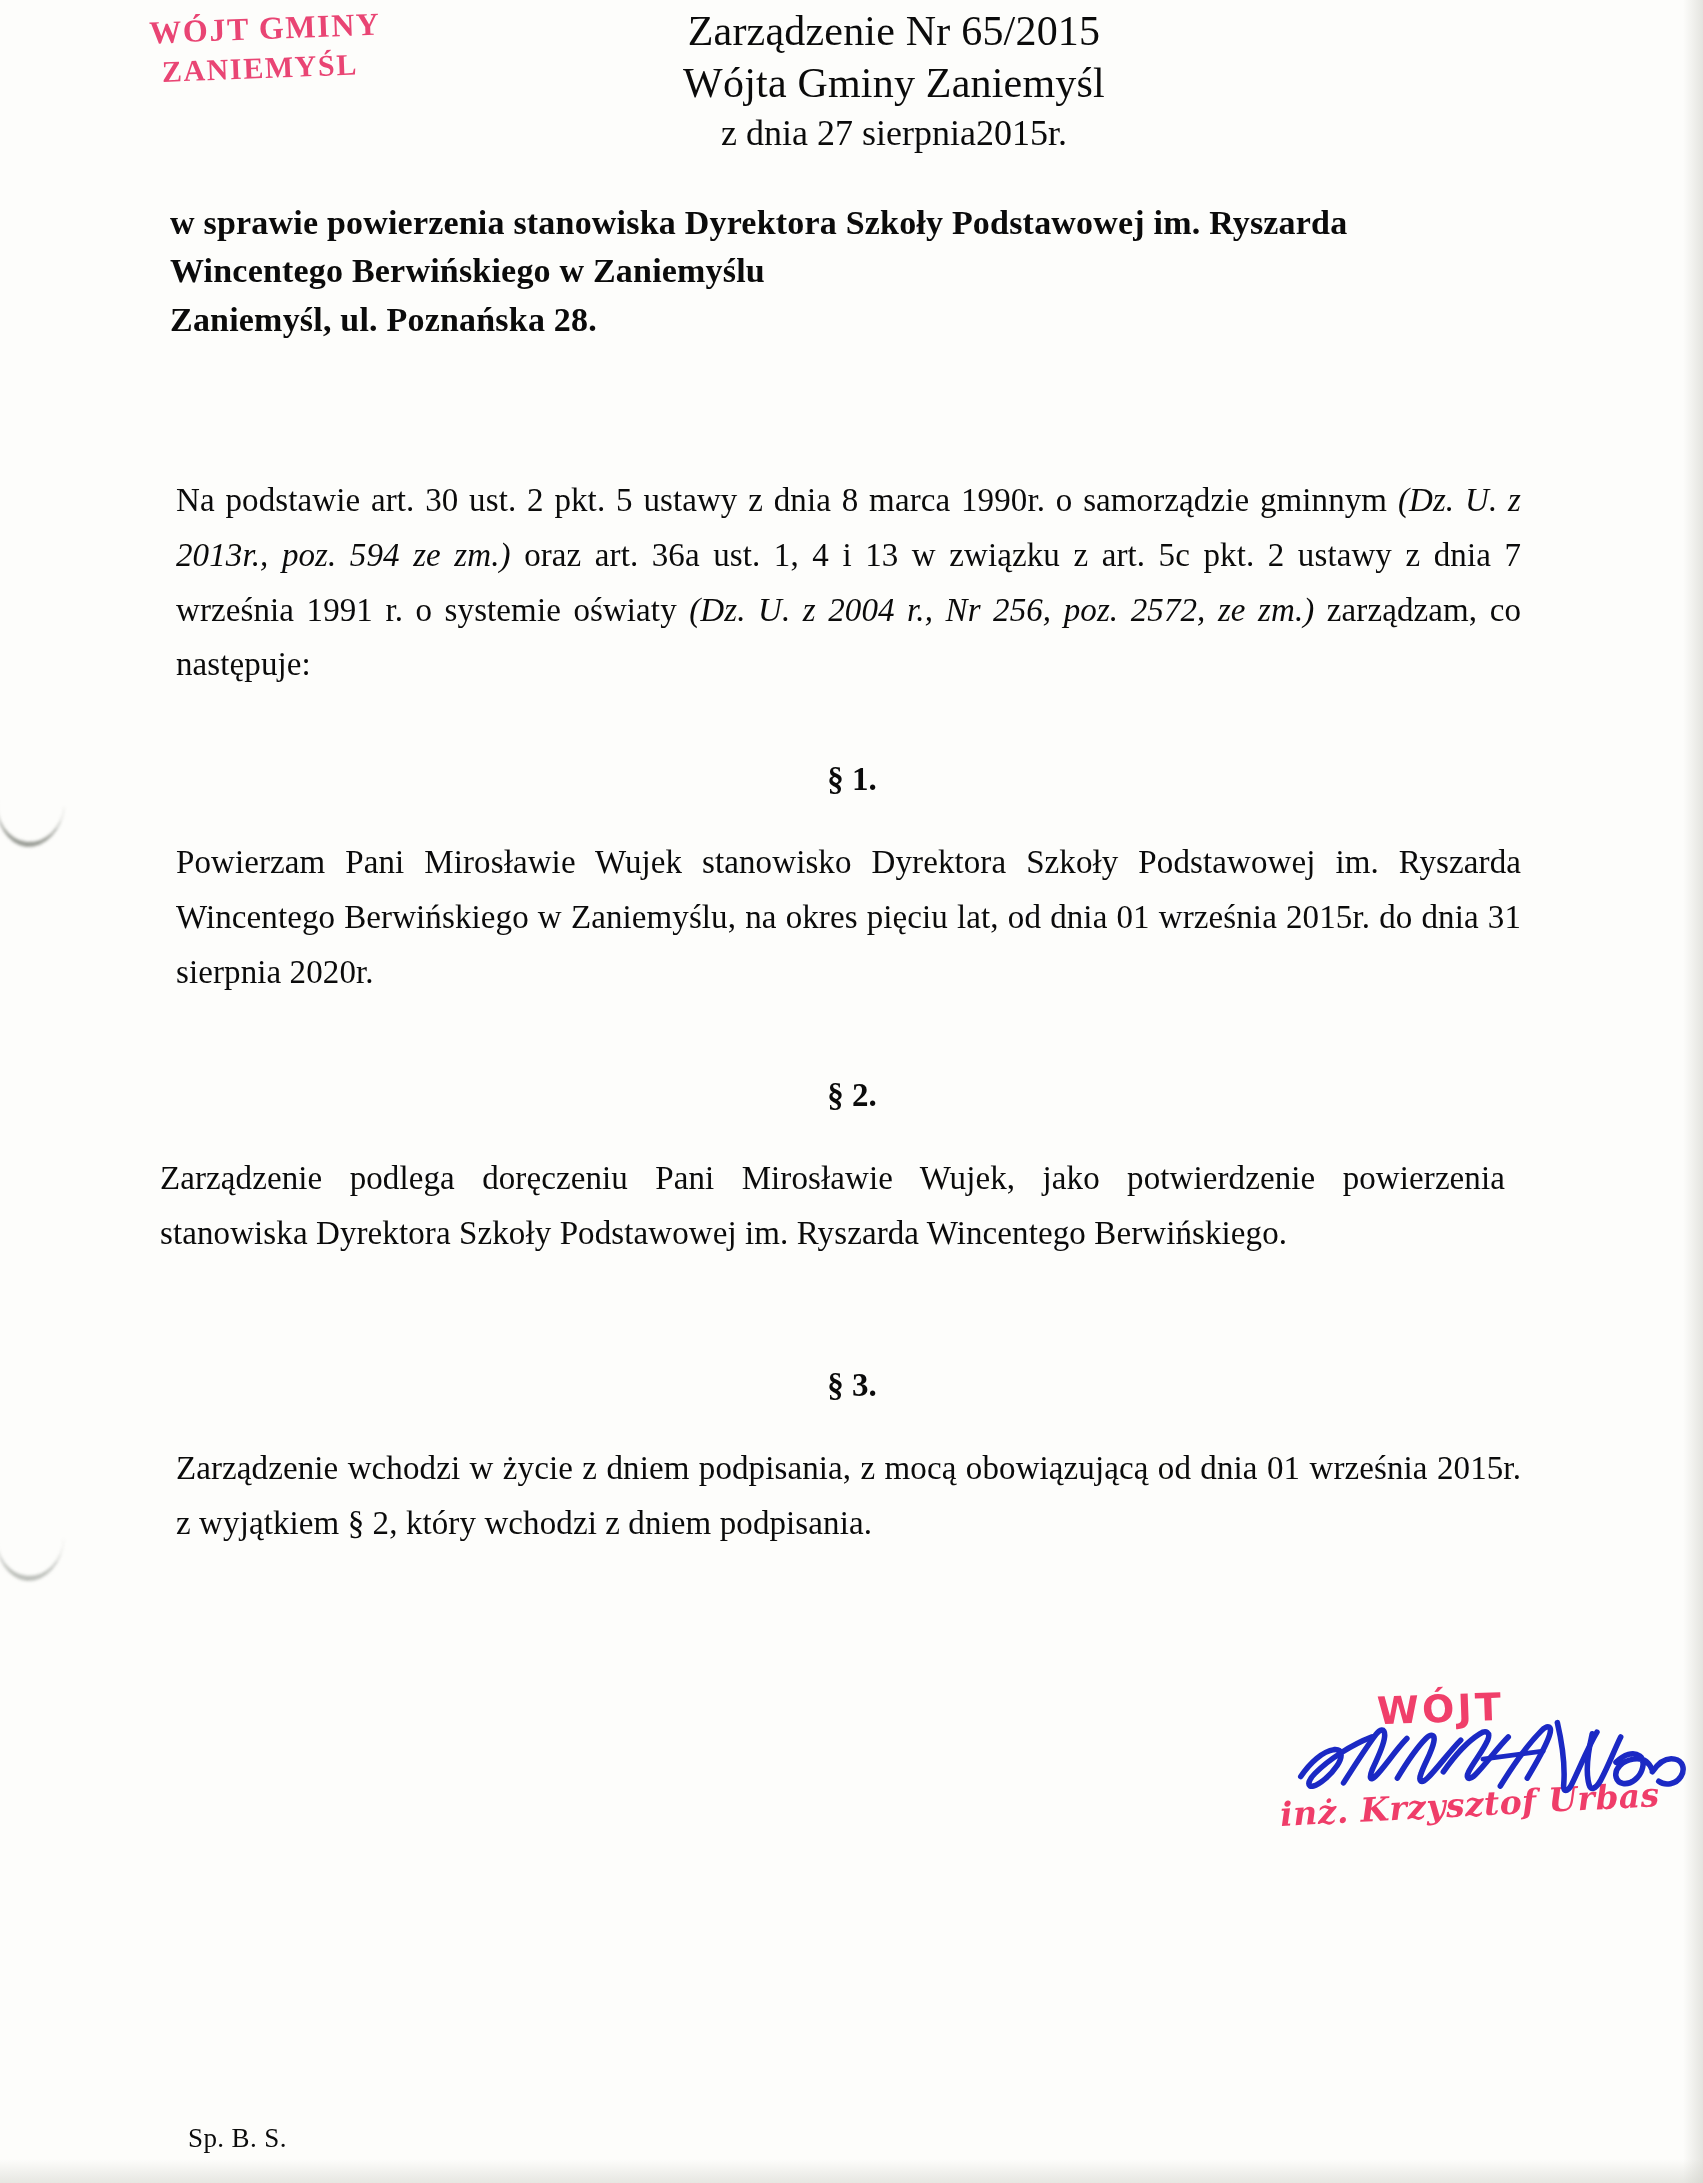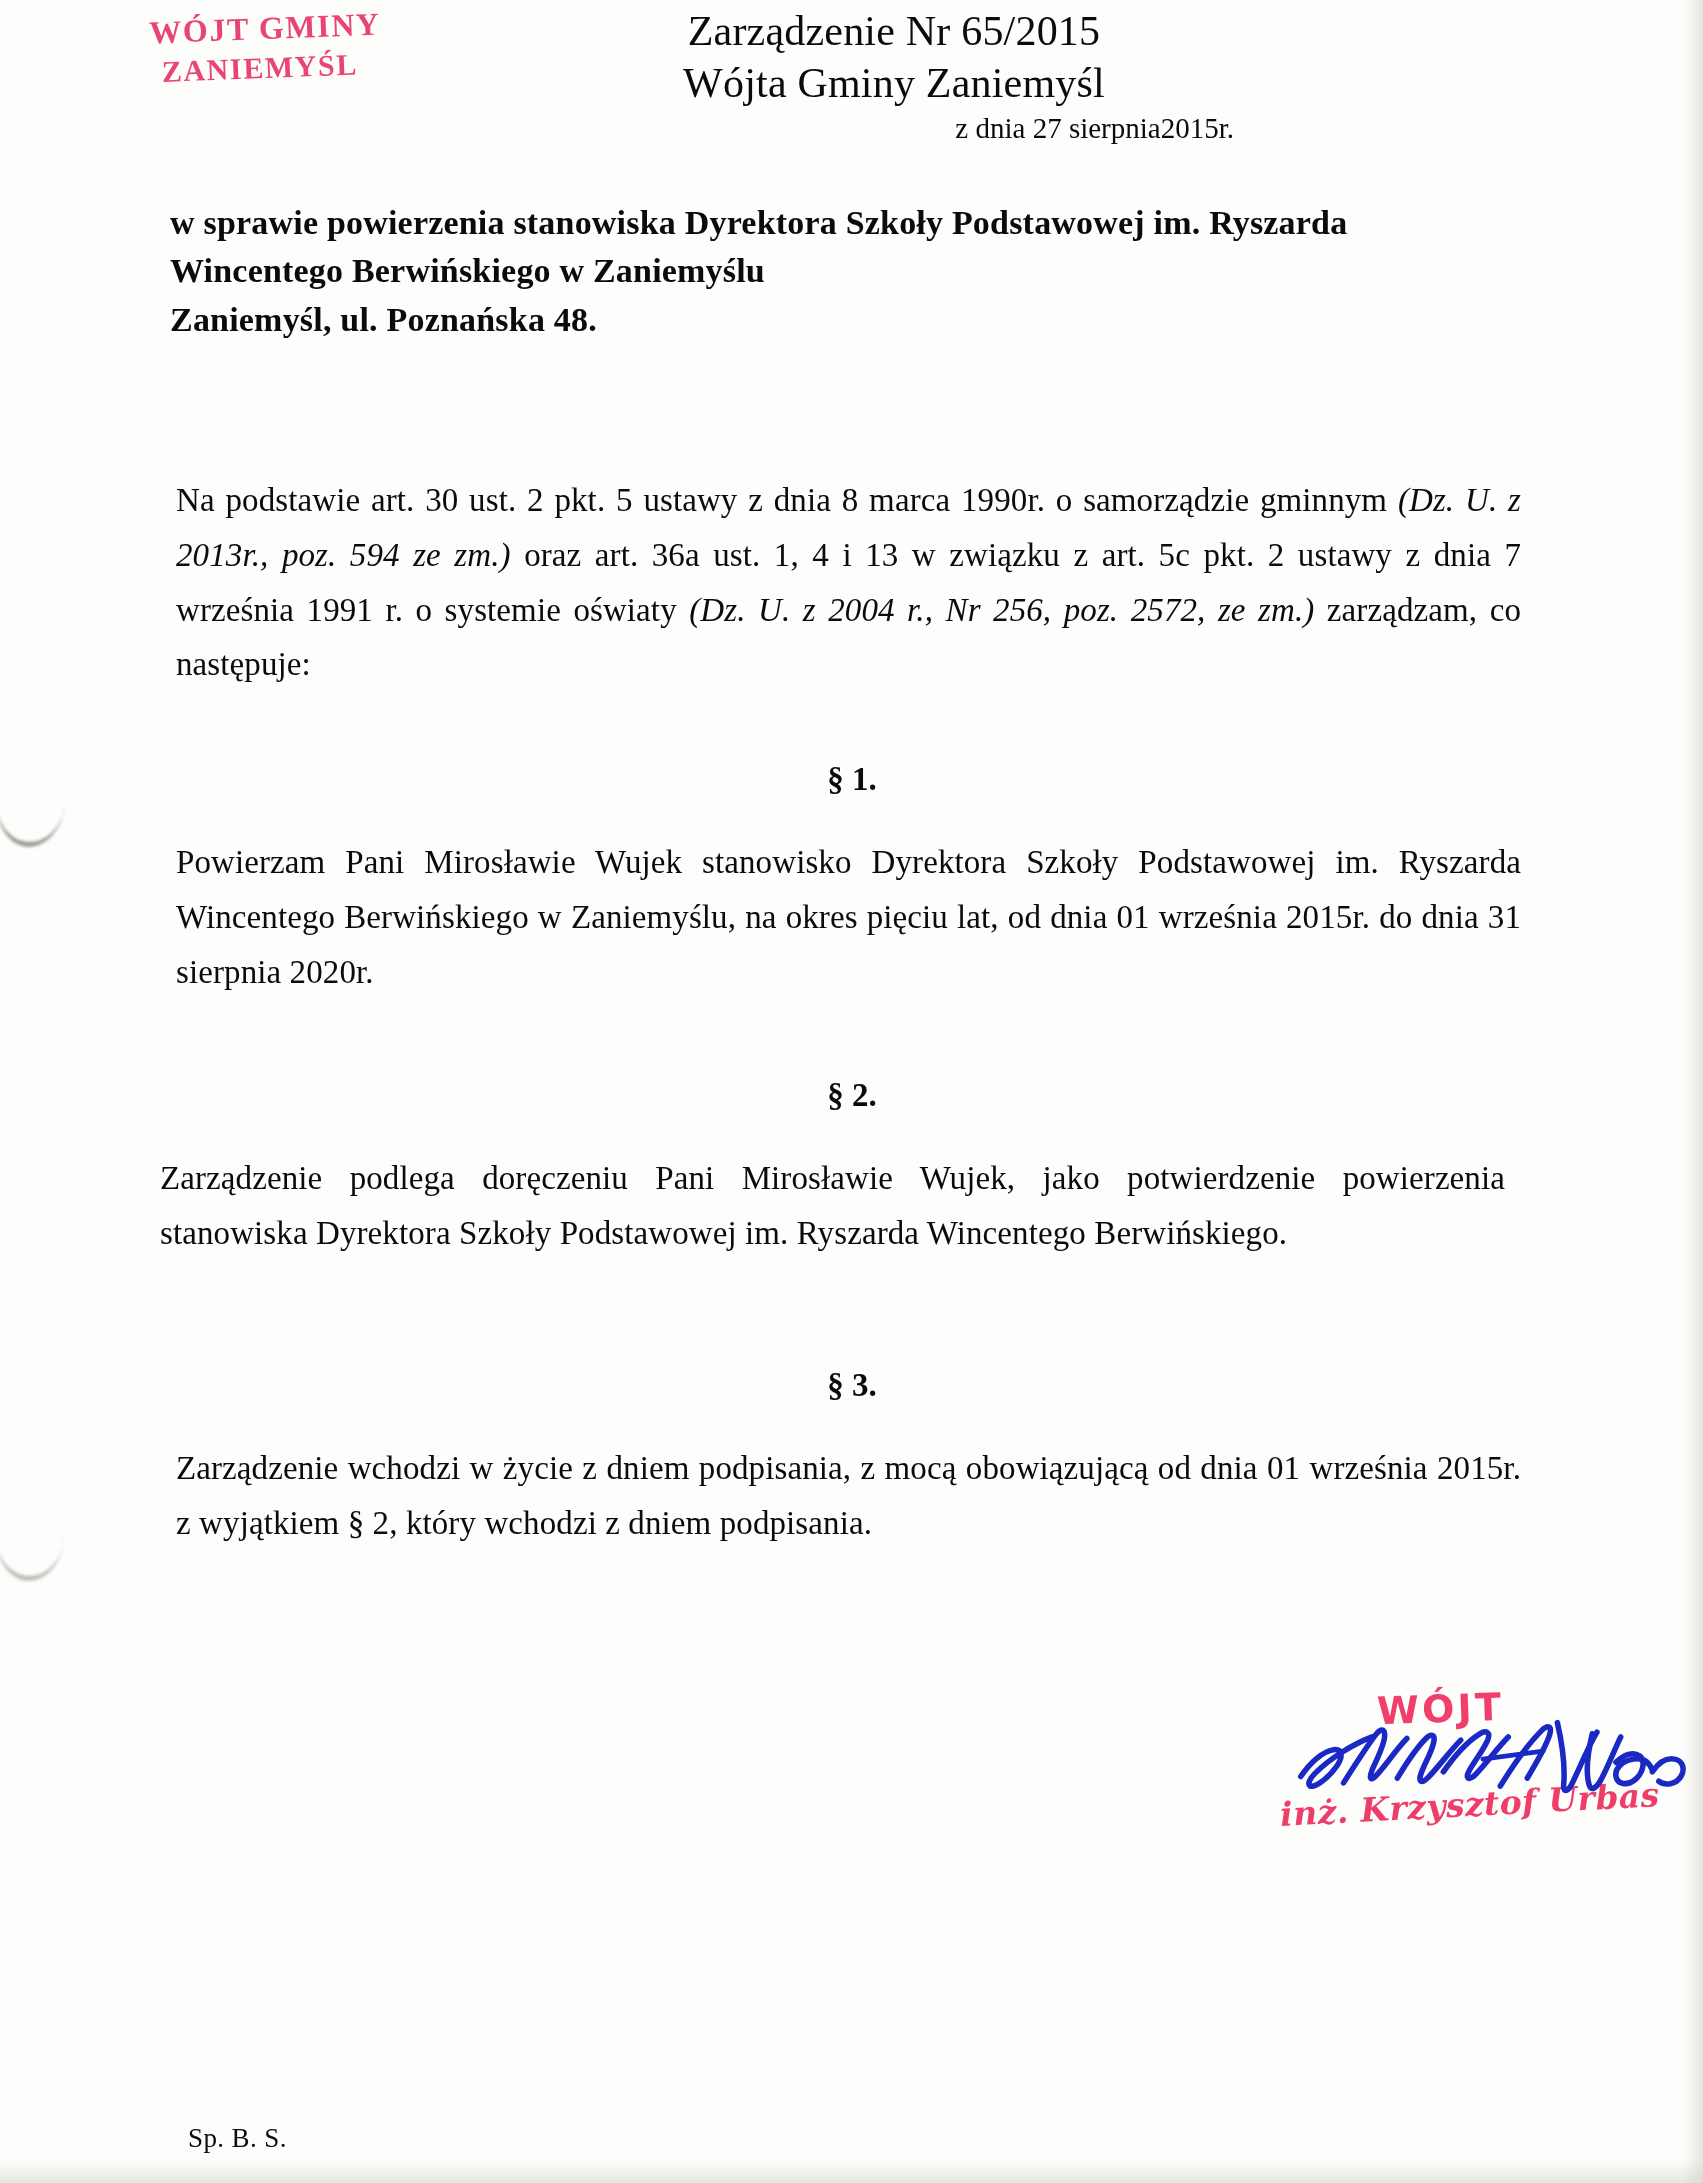--- a/index.html
+++ b/index.html
@@ -60,24 +60,23 @@
     text-align: center;
   }
   .title-line-1,
   .title-line-2 {
     font-weight: normal;
     font-size: 42px;
     line-height: 1.22;
     letter-spacing: 0.2px;
   }
   .title-line-3 {
-    font-size: 29px;
+    font-size: 36px;
     line-height: 1.3;
     padding-top: 1.6px;
-    text-align: right;
   }
 
   
   .subject-block {
     position: absolute;
     left: 170px;
     top: 199px;
     width: 1376px;
     font-weight: bold;
     font-size: 34px;
@@ -201,21 +200,21 @@
 
   <div class="title-block">
     <div class="title-line-1">Zarządzenie Nr 65/2015</div>
     <div class="title-line-2">Wójta Gminy Zaniemyśl</div>
     <div class="title-line-3">z dnia 27 sierpnia2015r.</div>
   </div>
 
   <div class="subject-block">
     <div>w sprawie powierzenia stanowiska Dyrektora Szkoły Podstawowej im. Ryszarda</div>
     <div>Wincentego Berwińskiego w Zaniemyślu</div>
-    <div>Zaniemyśl, ul. Poznańska 48.</div>
+    <div>Zaniemyśl, ul. Poznańska 28.</div>
   </div>
 
   <div class="body-para" id="legal-basis"><span>Na podstawie art. 30 ust. 2 pkt. 5 ustawy z dnia 8 marca 1990r. o samorządzie gminnym </span><i>(Dz. U. z 2013r., poz. 594 ze zm.)</i><span> oraz art. 36a ust. 1, 4 i 13 w związku z art. 5c pkt. 2 ustawy z dnia 7 września 1991 r. o systemie oświaty </span><i>(Dz. U.  z 2004 r., Nr 256, poz. 2572, ze zm.)</i><span> zarządzam, co następuje:</span></div>
 
   <div class="section-mark" id="section-1-mark">§ 1.</div>
   <div class="body-para" id="section-1-body">Powierzam Pani Mirosławie Wujek stanowisko Dyrektora Szkoły Podstawowej im. Ryszarda Wincentego Berwińskiego w Zaniemyślu, na okres pięciu lat, od dnia 01 września 2015r. do dnia 31 sierpnia 2020r.</div>
 
   <div class="section-mark" id="section-2-mark">§ 2.</div>
   <div class="body-para" id="section-2-body">Zarządzenie podlega doręczeniu Pani Mirosławie Wujek, jako potwierdzenie powierzenia stanowiska Dyrektora Szkoły Podstawowej im. Ryszarda Wincentego Berwińskiego.</div>
 

